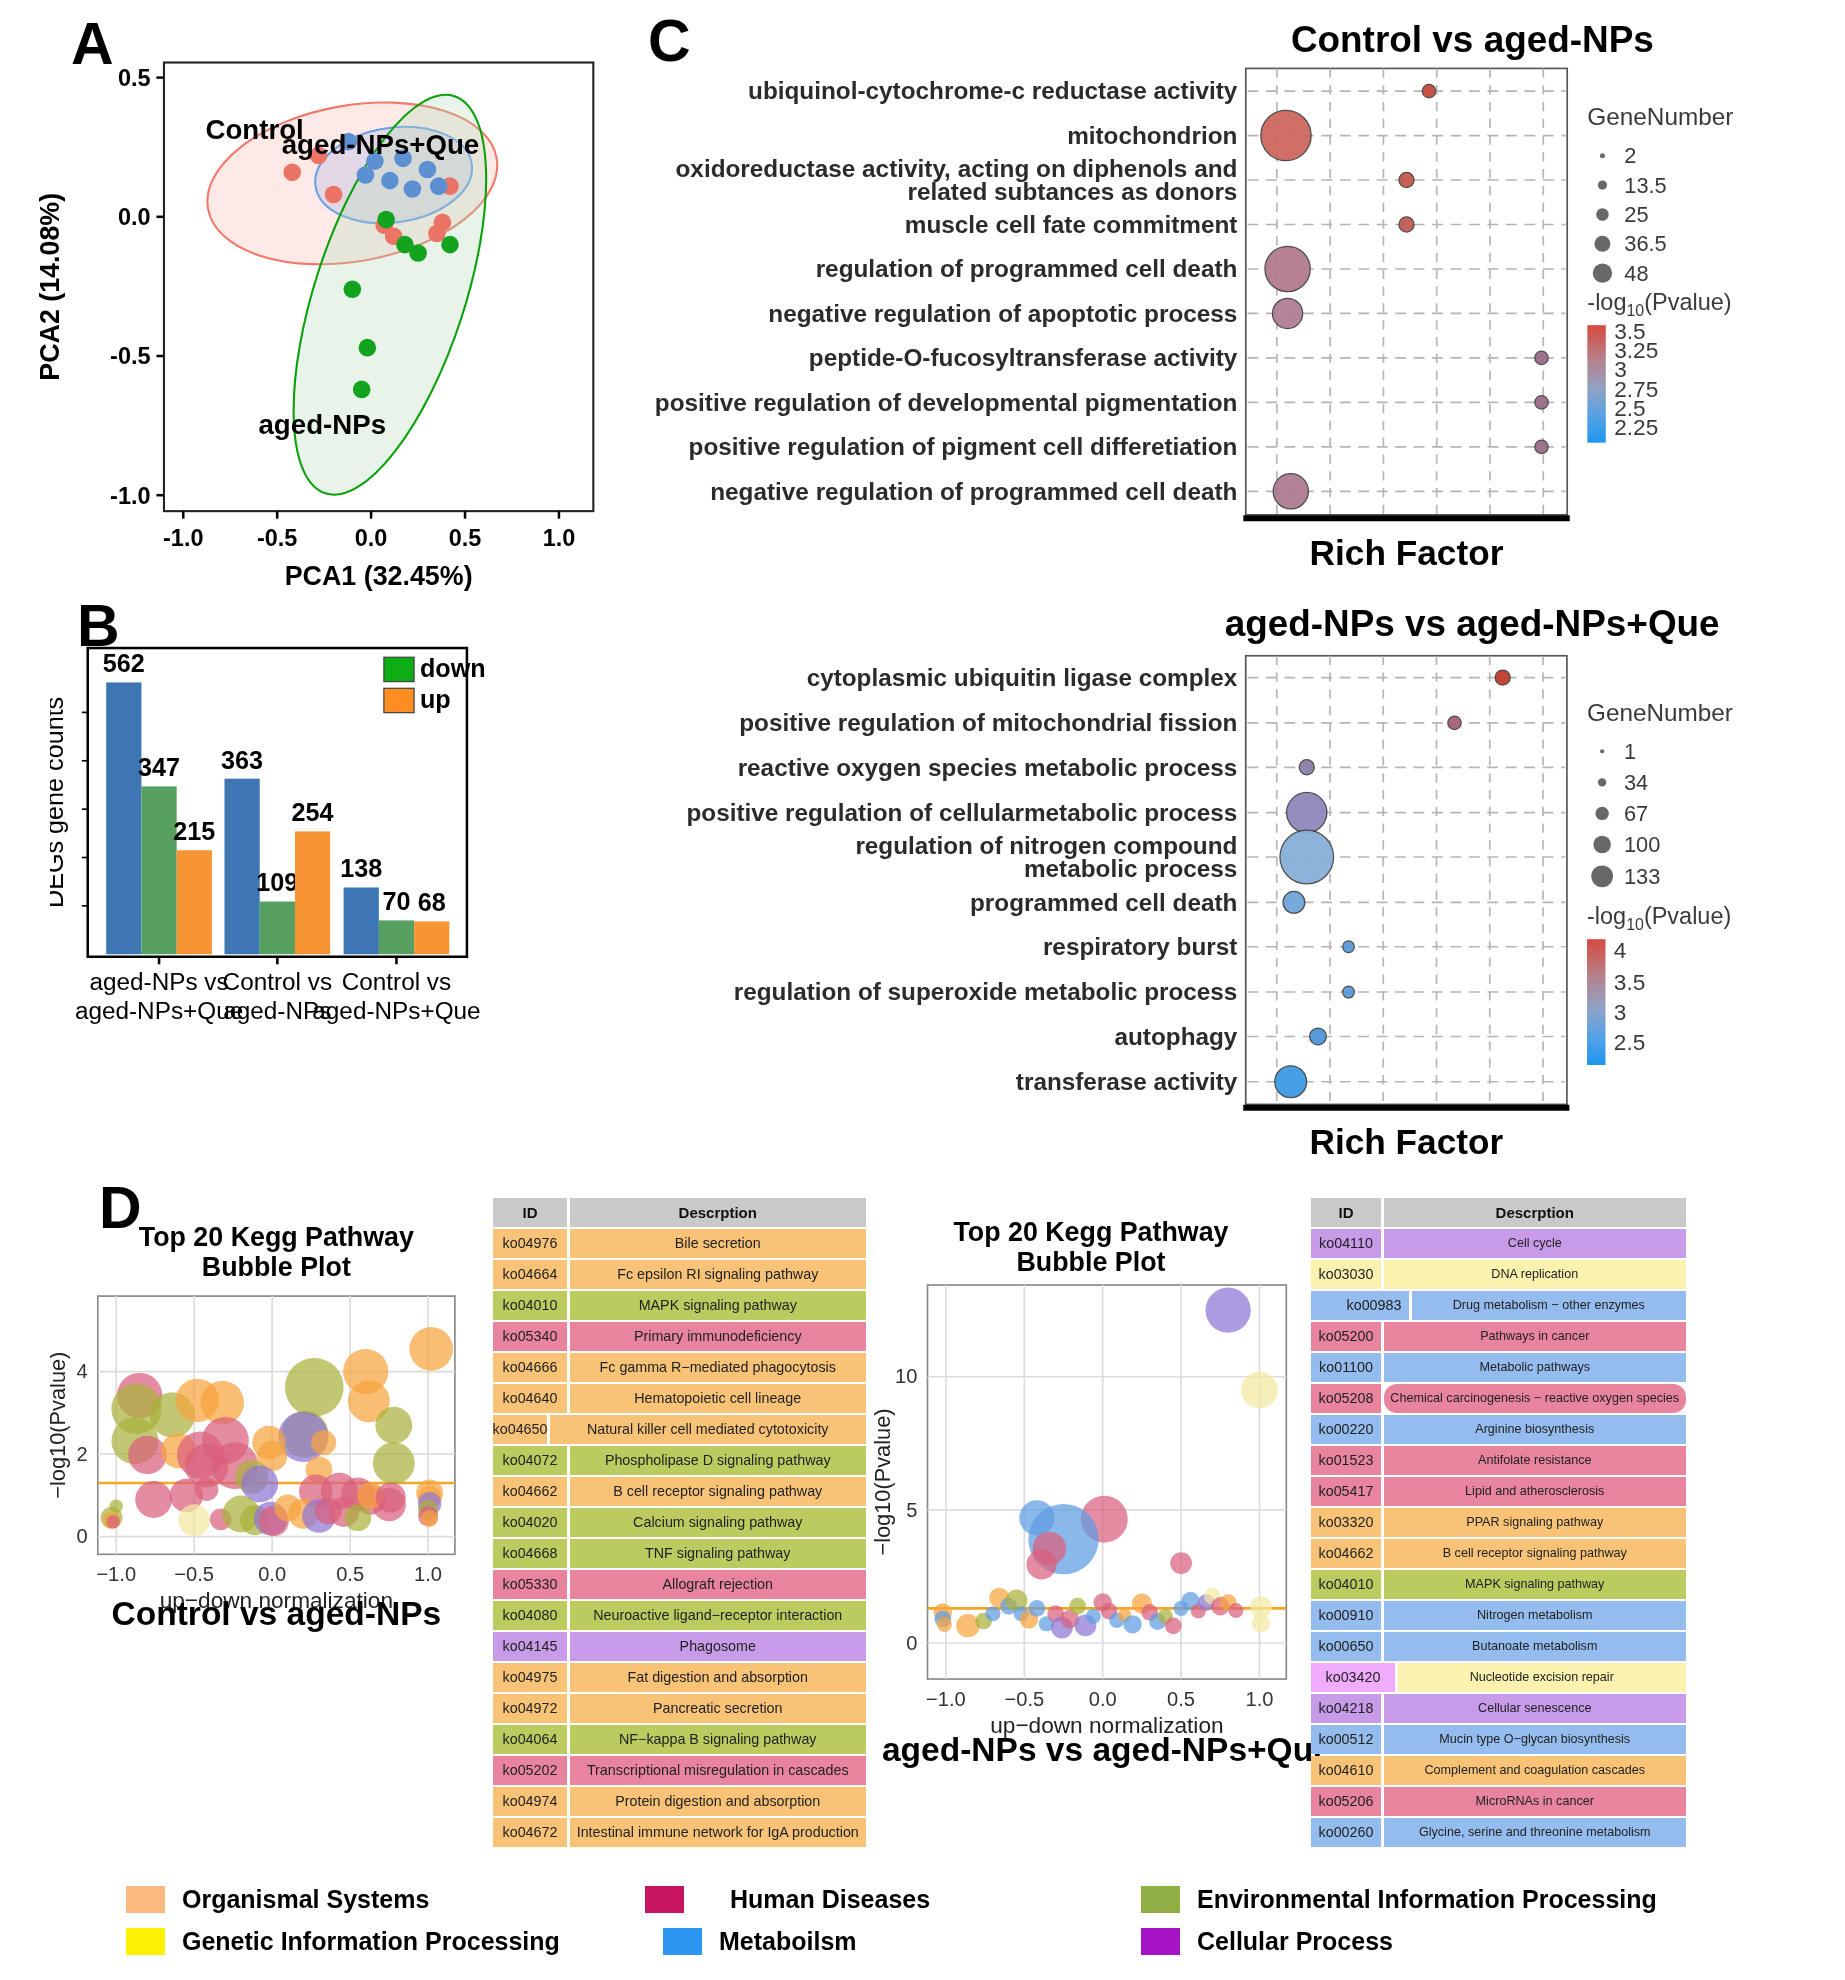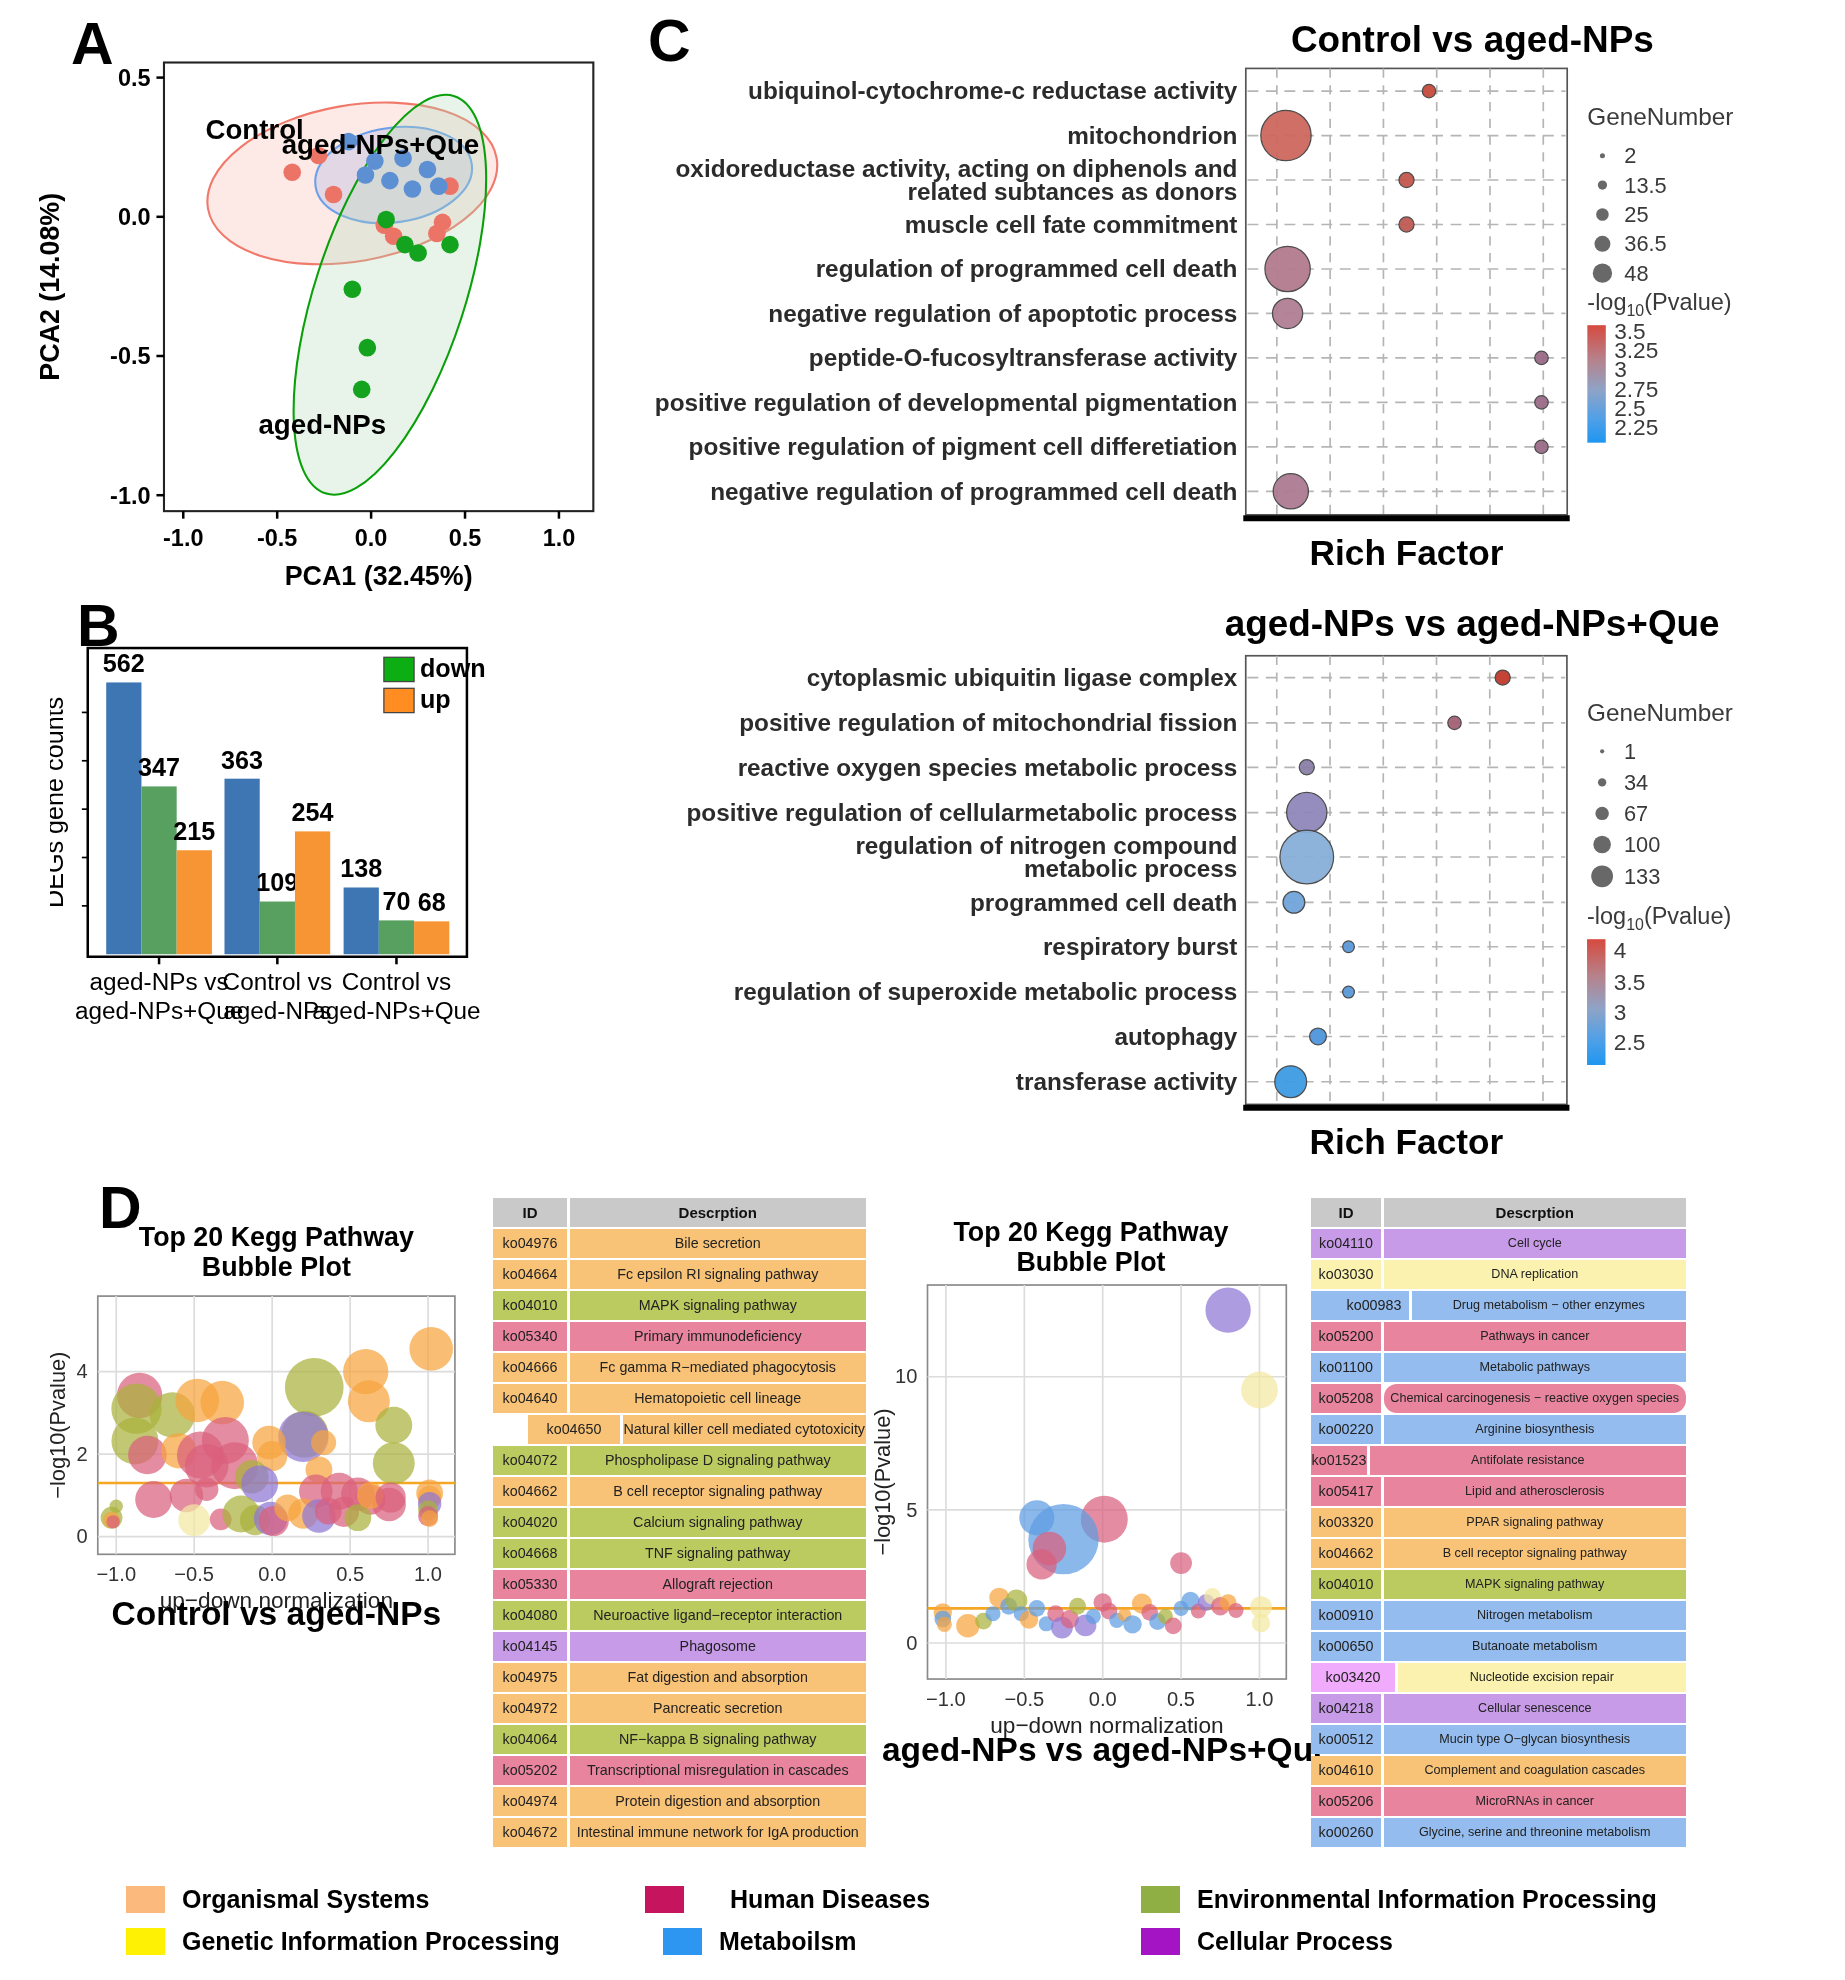--- a/index.html
+++ b/index.html
@@ -436,21 +436,21 @@
       </div>
       <div class="trow">
         <div class="tid" style="width: 74px; background: rgb(248, 195, 119);">ko04666</div>
         <div class="tdesc" style="background: rgb(248, 195, 119); font-size: 14.3px;">Fc gamma R−mediated phagocytosis</div>
       </div>
       <div class="trow">
         <div class="tid" style="width: 74px; background: rgb(248, 195, 119);">ko04640</div>
         <div class="tdesc" style="background: rgb(248, 195, 119); font-size: 14.3px;">Hematopoietic cell lineage</div>
       </div>
       <div class="trow">
-        <div class="tid" style="width: 92px; background: rgb(248, 195, 119); margin-left: 35px;">ko04650</div>
+        <div class="tid" style="width: 54px; background: rgb(248, 195, 119);">ko04650</div>
         <div class="tdesc" style="background: rgb(248, 195, 119); font-size: 14.3px;">Natural killer cell mediated cytotoxicity</div>
       </div>
       <div class="trow">
         <div class="tid" style="width: 74px; background: rgb(188, 203, 96);">ko04072</div>
         <div class="tdesc" style="background: rgb(188, 203, 96); font-size: 14.3px;">Phospholipase D signaling pathway</div>
       </div>
       <div class="trow">
         <div class="tid" style="width: 74px; background: rgb(248, 195, 119);">ko04662</div>
         <div class="tdesc" style="background: rgb(248, 195, 119); font-size: 14.3px;">B cell receptor signaling pathway</div>
       </div>
@@ -526,21 +526,21 @@
       </div>
       <div class="trow">
         <div class="tid" style="width: 70px; background: rgb(232, 132, 158);">ko05208</div>
         <div class="tdesc" style="background: rgb(232, 132, 158); font-size: 12.6px; border-radius: 13px;">Chemical carcinogenesis − reactive oxygen species</div>
       </div>
       <div class="trow">
         <div class="tid" style="width: 70px; background: rgb(148, 188, 238);">ko00220</div>
         <div class="tdesc" style="background: rgb(148, 188, 238); font-size: 12.6px;">Arginine biosynthesis</div>
       </div>
       <div class="trow">
-        <div class="tid" style="width: 56px; background: rgb(232, 132, 158);">ko01523</div>
+        <div class="tid" style="width: 70px; background: rgb(232, 132, 158);">ko01523</div>
         <div class="tdesc" style="background: rgb(232, 132, 158); font-size: 12.6px;">Antifolate resistance</div>
       </div>
       <div class="trow">
         <div class="tid" style="width: 70px; background: rgb(232, 132, 158);">ko05417</div>
         <div class="tdesc" style="background: rgb(232, 132, 158); font-size: 12.6px;">Lipid and atherosclerosis</div>
       </div>
       <div class="trow">
         <div class="tid" style="width: 70px; background: rgb(248, 195, 119);">ko03320</div>
         <div class="tdesc" style="background: rgb(248, 195, 119); font-size: 12.6px;">PPAR signaling pathway</div>
       </div>

